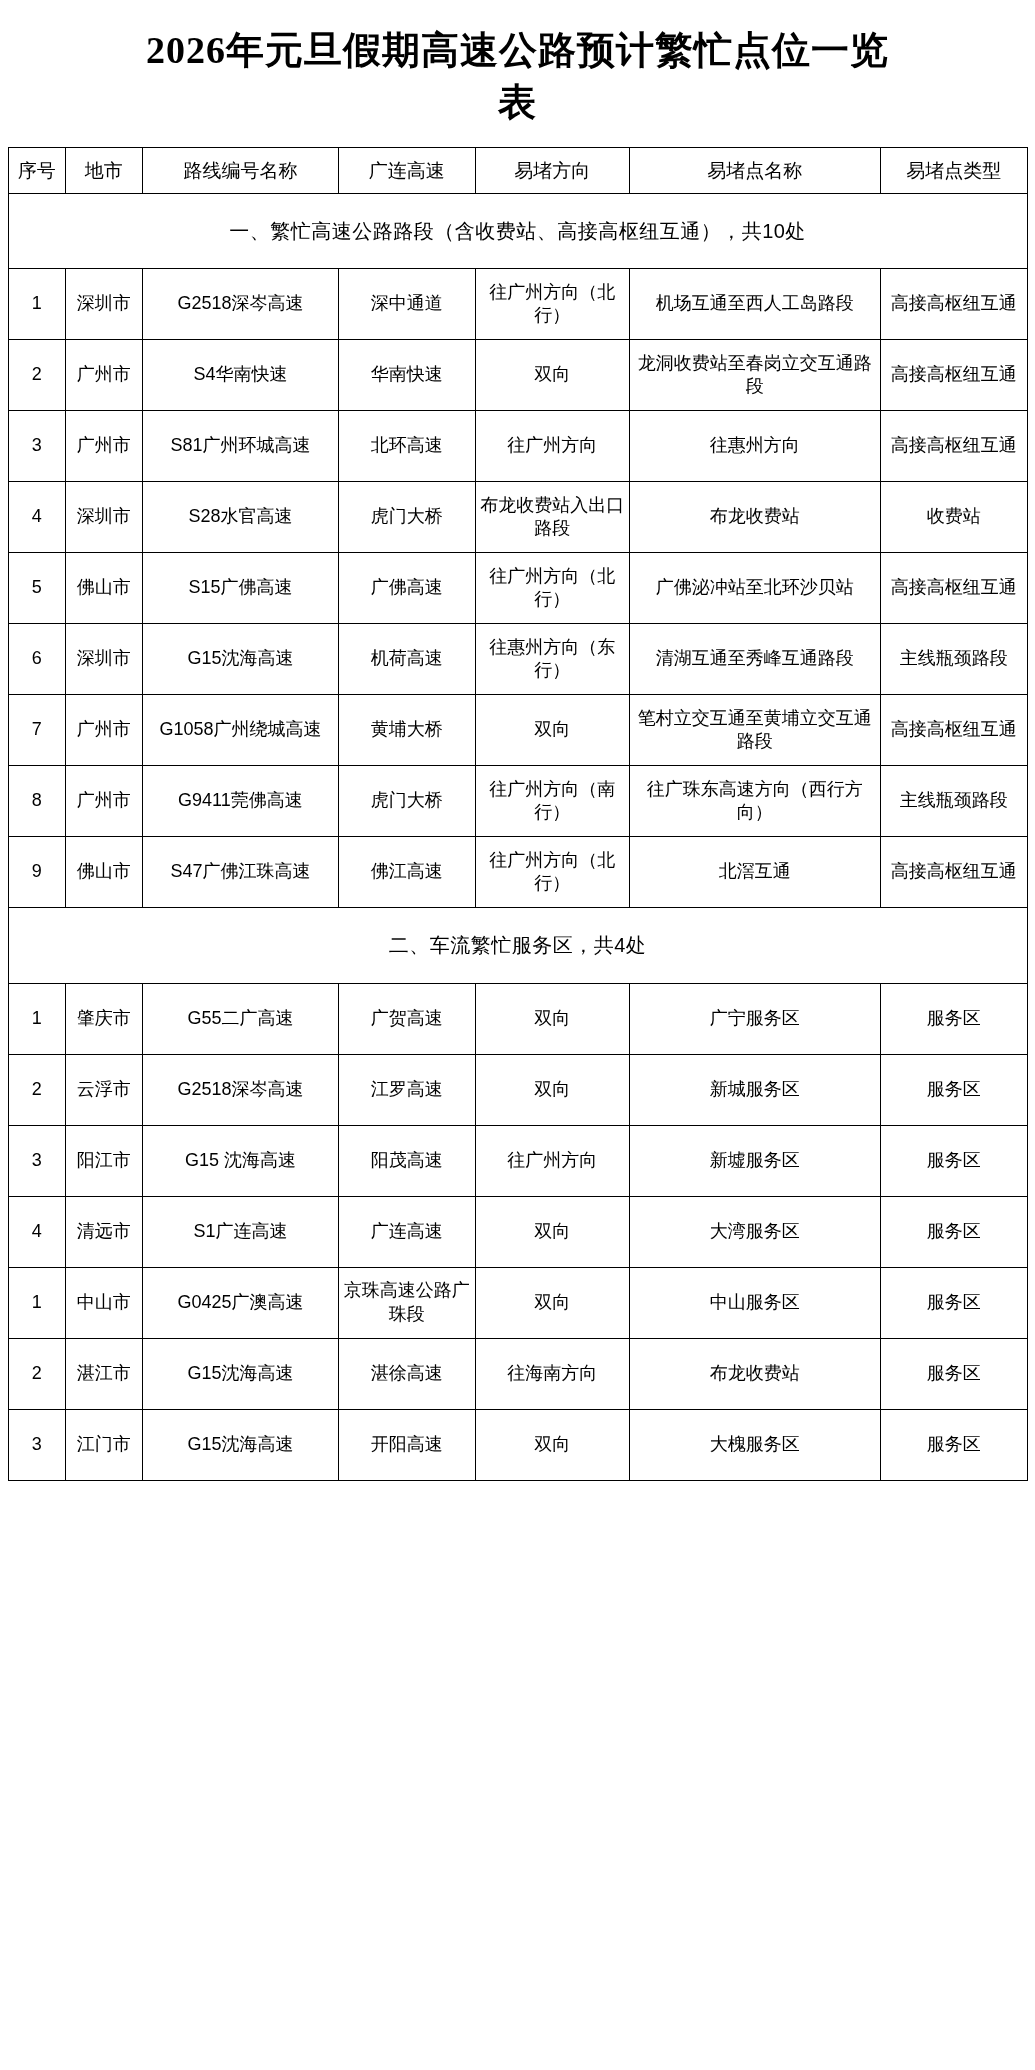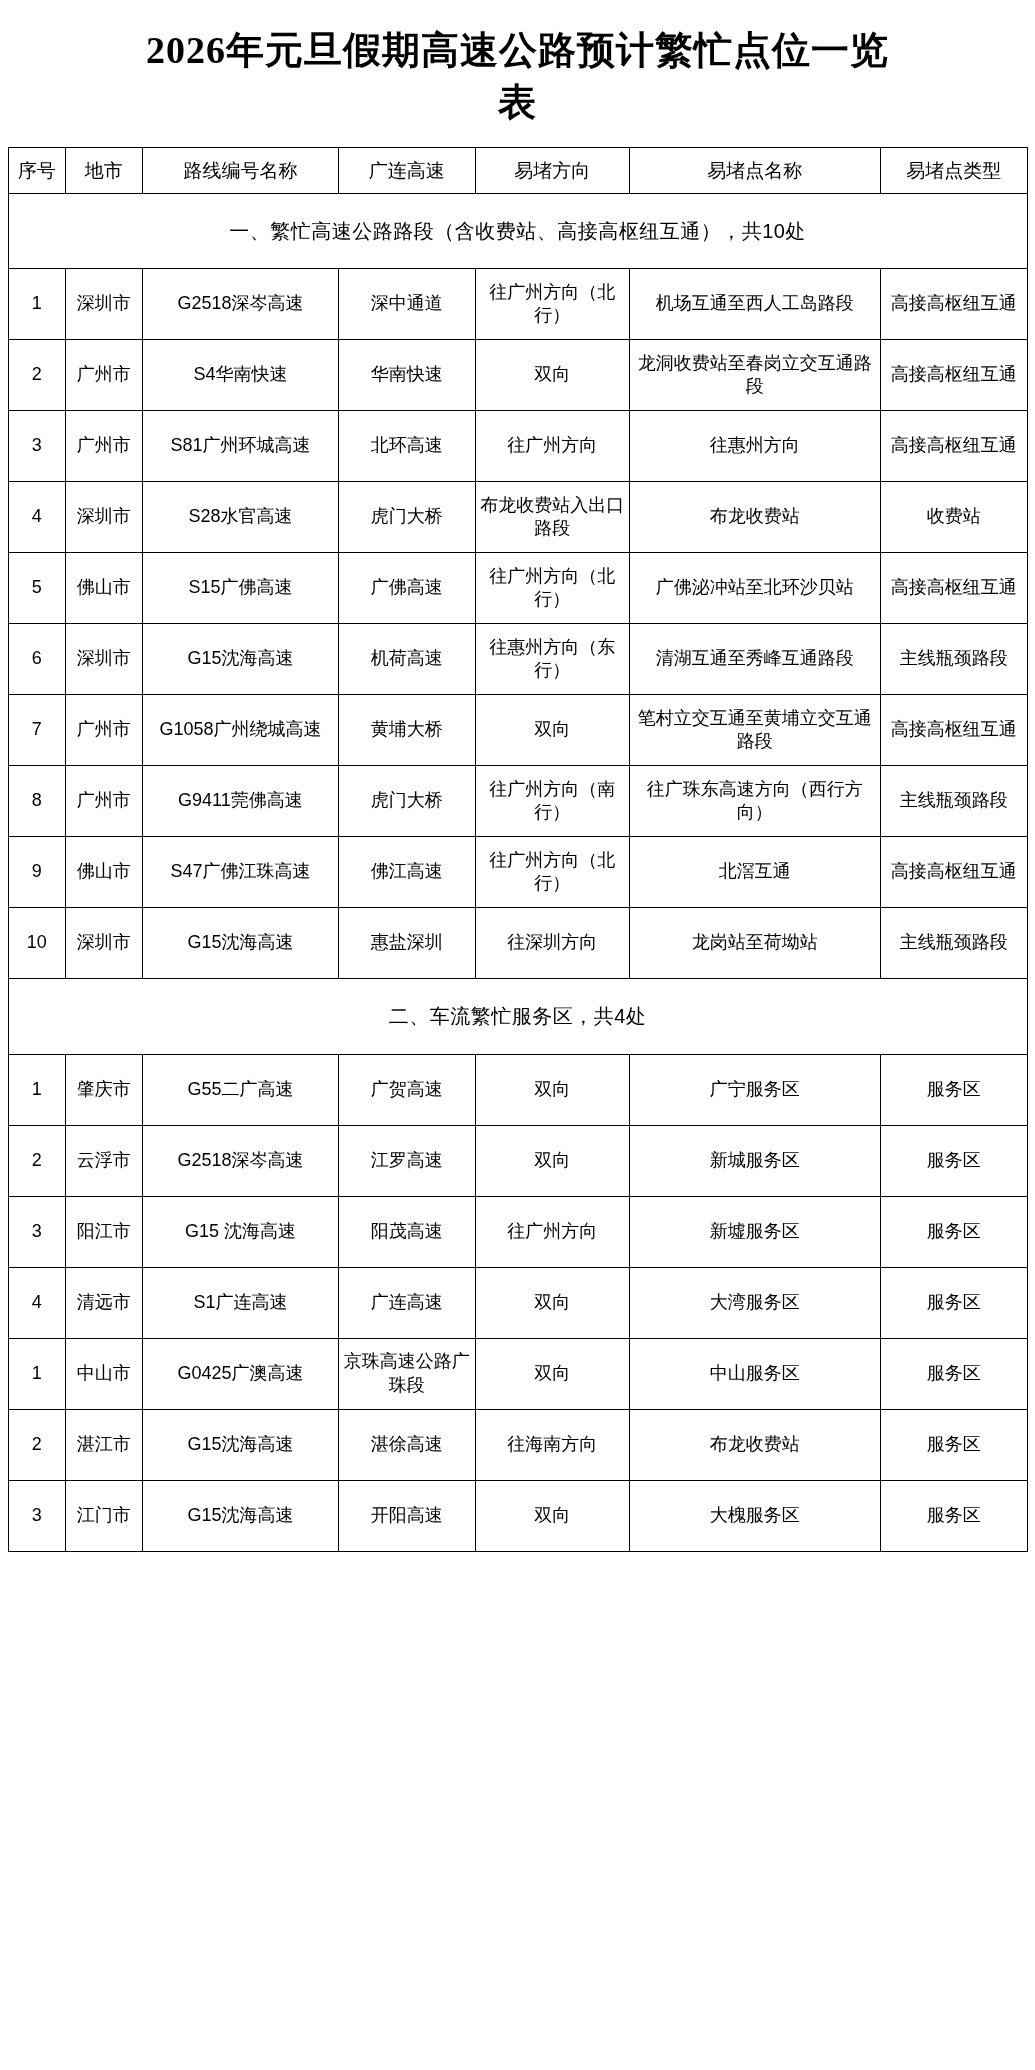--- a/index.html
+++ b/index.html
@@ -180,29 +180,20 @@
         </tr>
         <tr class="data">
           <td class="cell-no">9</td>
           <td>佛山市</td>
           <td>S47广佛江珠高速</td>
           <td>佛江高速</td>
           <td>往广州方向（北行）</td>
           <td>北滘互通</td>
           <td>高接高枢纽互通</td>
         </tr>
-        <tr class="data">
-          <td class="cell-no">10</td>
-          <td>深圳市</td>
-          <td>G15沈海高速</td>
-          <td>惠盐深圳</td>
-          <td>往深圳方向</td>
-          <td>龙岗站至荷坳站</td>
-          <td>主线瓶颈路段</td>
-        </tr>
 
         <tr class="section">
           <td colspan="7">二、车流繁忙服务区，共4处</td>
         </tr>
 
         <tr class="data">
           <td class="cell-no">1</td>
           <td>肇庆市</td>
           <td>G55二广高速</td>
           <td>广贺高速</td>

